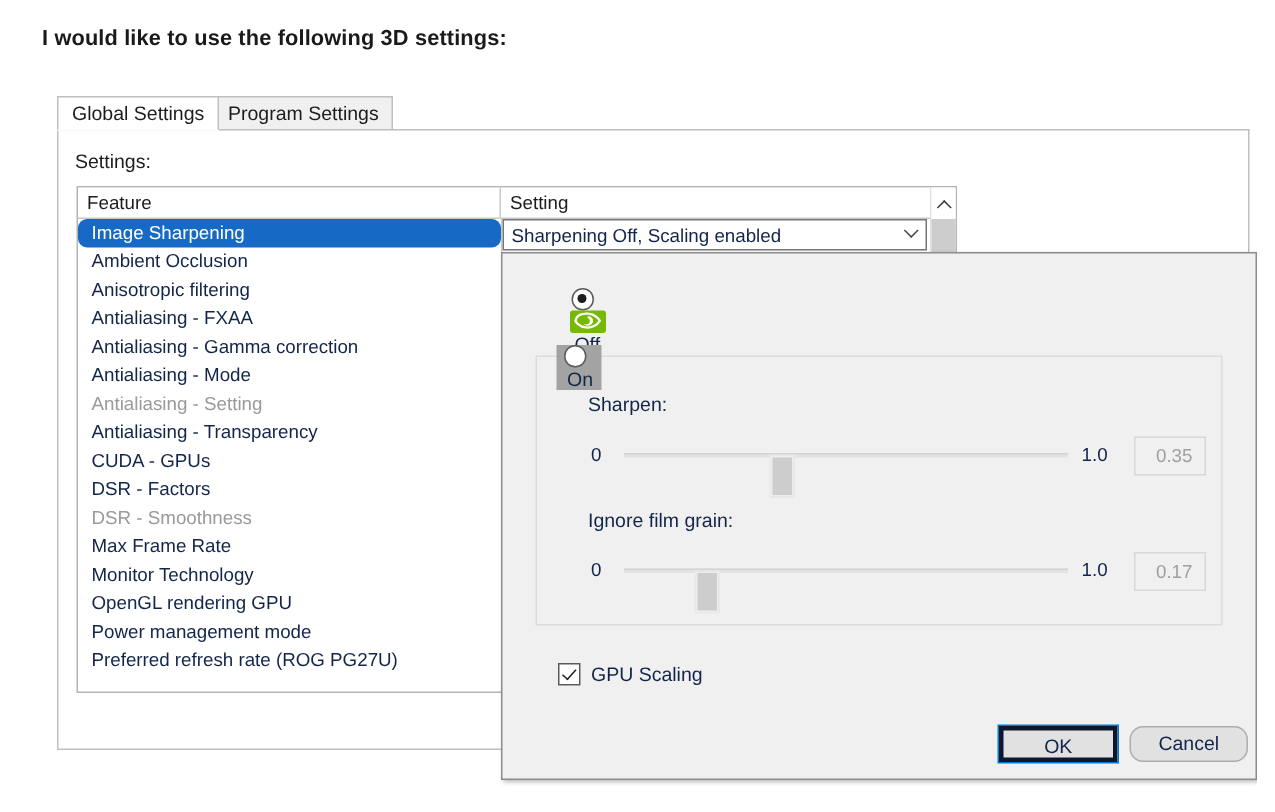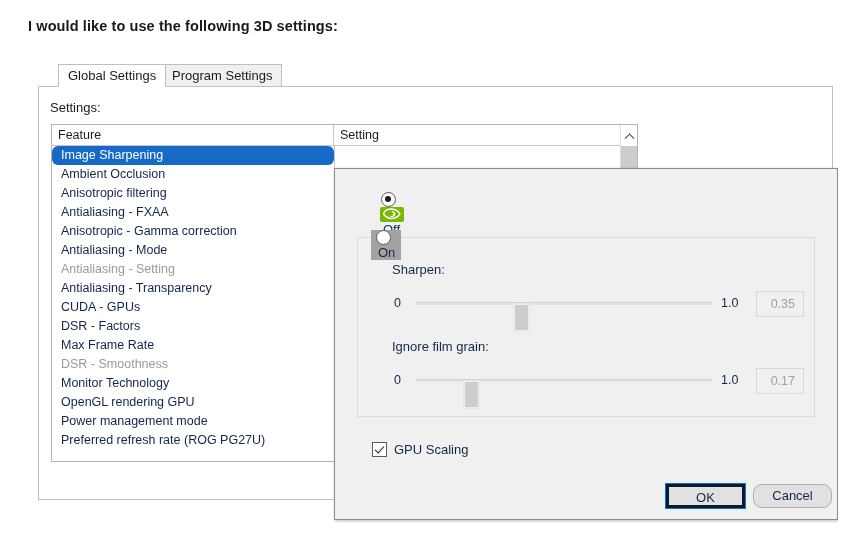--- a/index.html
+++ b/index.html
@@ -39,21 +39,20 @@
     position: absolute;
     top: 0;
     height: 23px;
     padding: 0 9px;
     font-size: 13px;
     color: #1c1c1c;
     line-height: 22px;
     border: 1px solid #bfbfbf;
     background: #f0f0f0;
     white-space: nowrap;
-    margin-left: 20px;
   }
   .tab.active {
     background: #ffffff;
     border-bottom-color: #ffffff;
     z-index: 3;
   }
   .tab-underline {
     position: absolute;
     left: 0; top: 22px;
     width: 795px;
@@ -399,35 +398,41 @@
       <div class="gh-cell gh-setting">Setting</div>
     </div>
 
     <div class="grid-vsep"></div>
 
     <div class="grid-rows" id="grid-rows">
         <div class="row selected">Image Sharpening</div>
         <div class="row">Ambient Occlusion</div>
         <div class="row">Anisotropic filtering</div>
         <div class="row">Antialiasing - FXAA</div>
-        <div class="row">Anisotropic - Gamma correction</div>
+        <div class="row">Antialiasing - Gamma correction</div>
         <div class="row">Antialiasing - Mode</div>
         <div class="row disabled">Antialiasing - Setting</div>
         <div class="row">Antialiasing - Transparency</div>
         <div class="row">CUDA - GPUs</div>
         <div class="row">DSR - Factors</div>
+        <div class="row disabled">DSR - Smoothness</div>
         <div class="row">Max Frame Rate</div>
-        <div class="row disabled">DSR - Smoothness</div>
         <div class="row">Monitor Technology</div>
         <div class="row">OpenGL rendering GPU</div>
         <div class="row">Power management mode</div>
         <div class="row">Preferred refresh rate (ROG PG27U)</div>
         <div class="row clipped"></div>
       </div>
 
+    <div class="combo">
+      <div class="combo-text">Sharpening Off, Scaling enabled</div>
+      <div class="combo-arrow">
+          <i class="chev-down"></i>
+        </div>
+    </div>
 
     <div class="vscroll">
       <div class="vs-btn up">
           <i class="chev-up"></i>
         </div>
       <div class="vs-thumb"></div>
     </div>
   </div>
 
   <div class="dialog">

